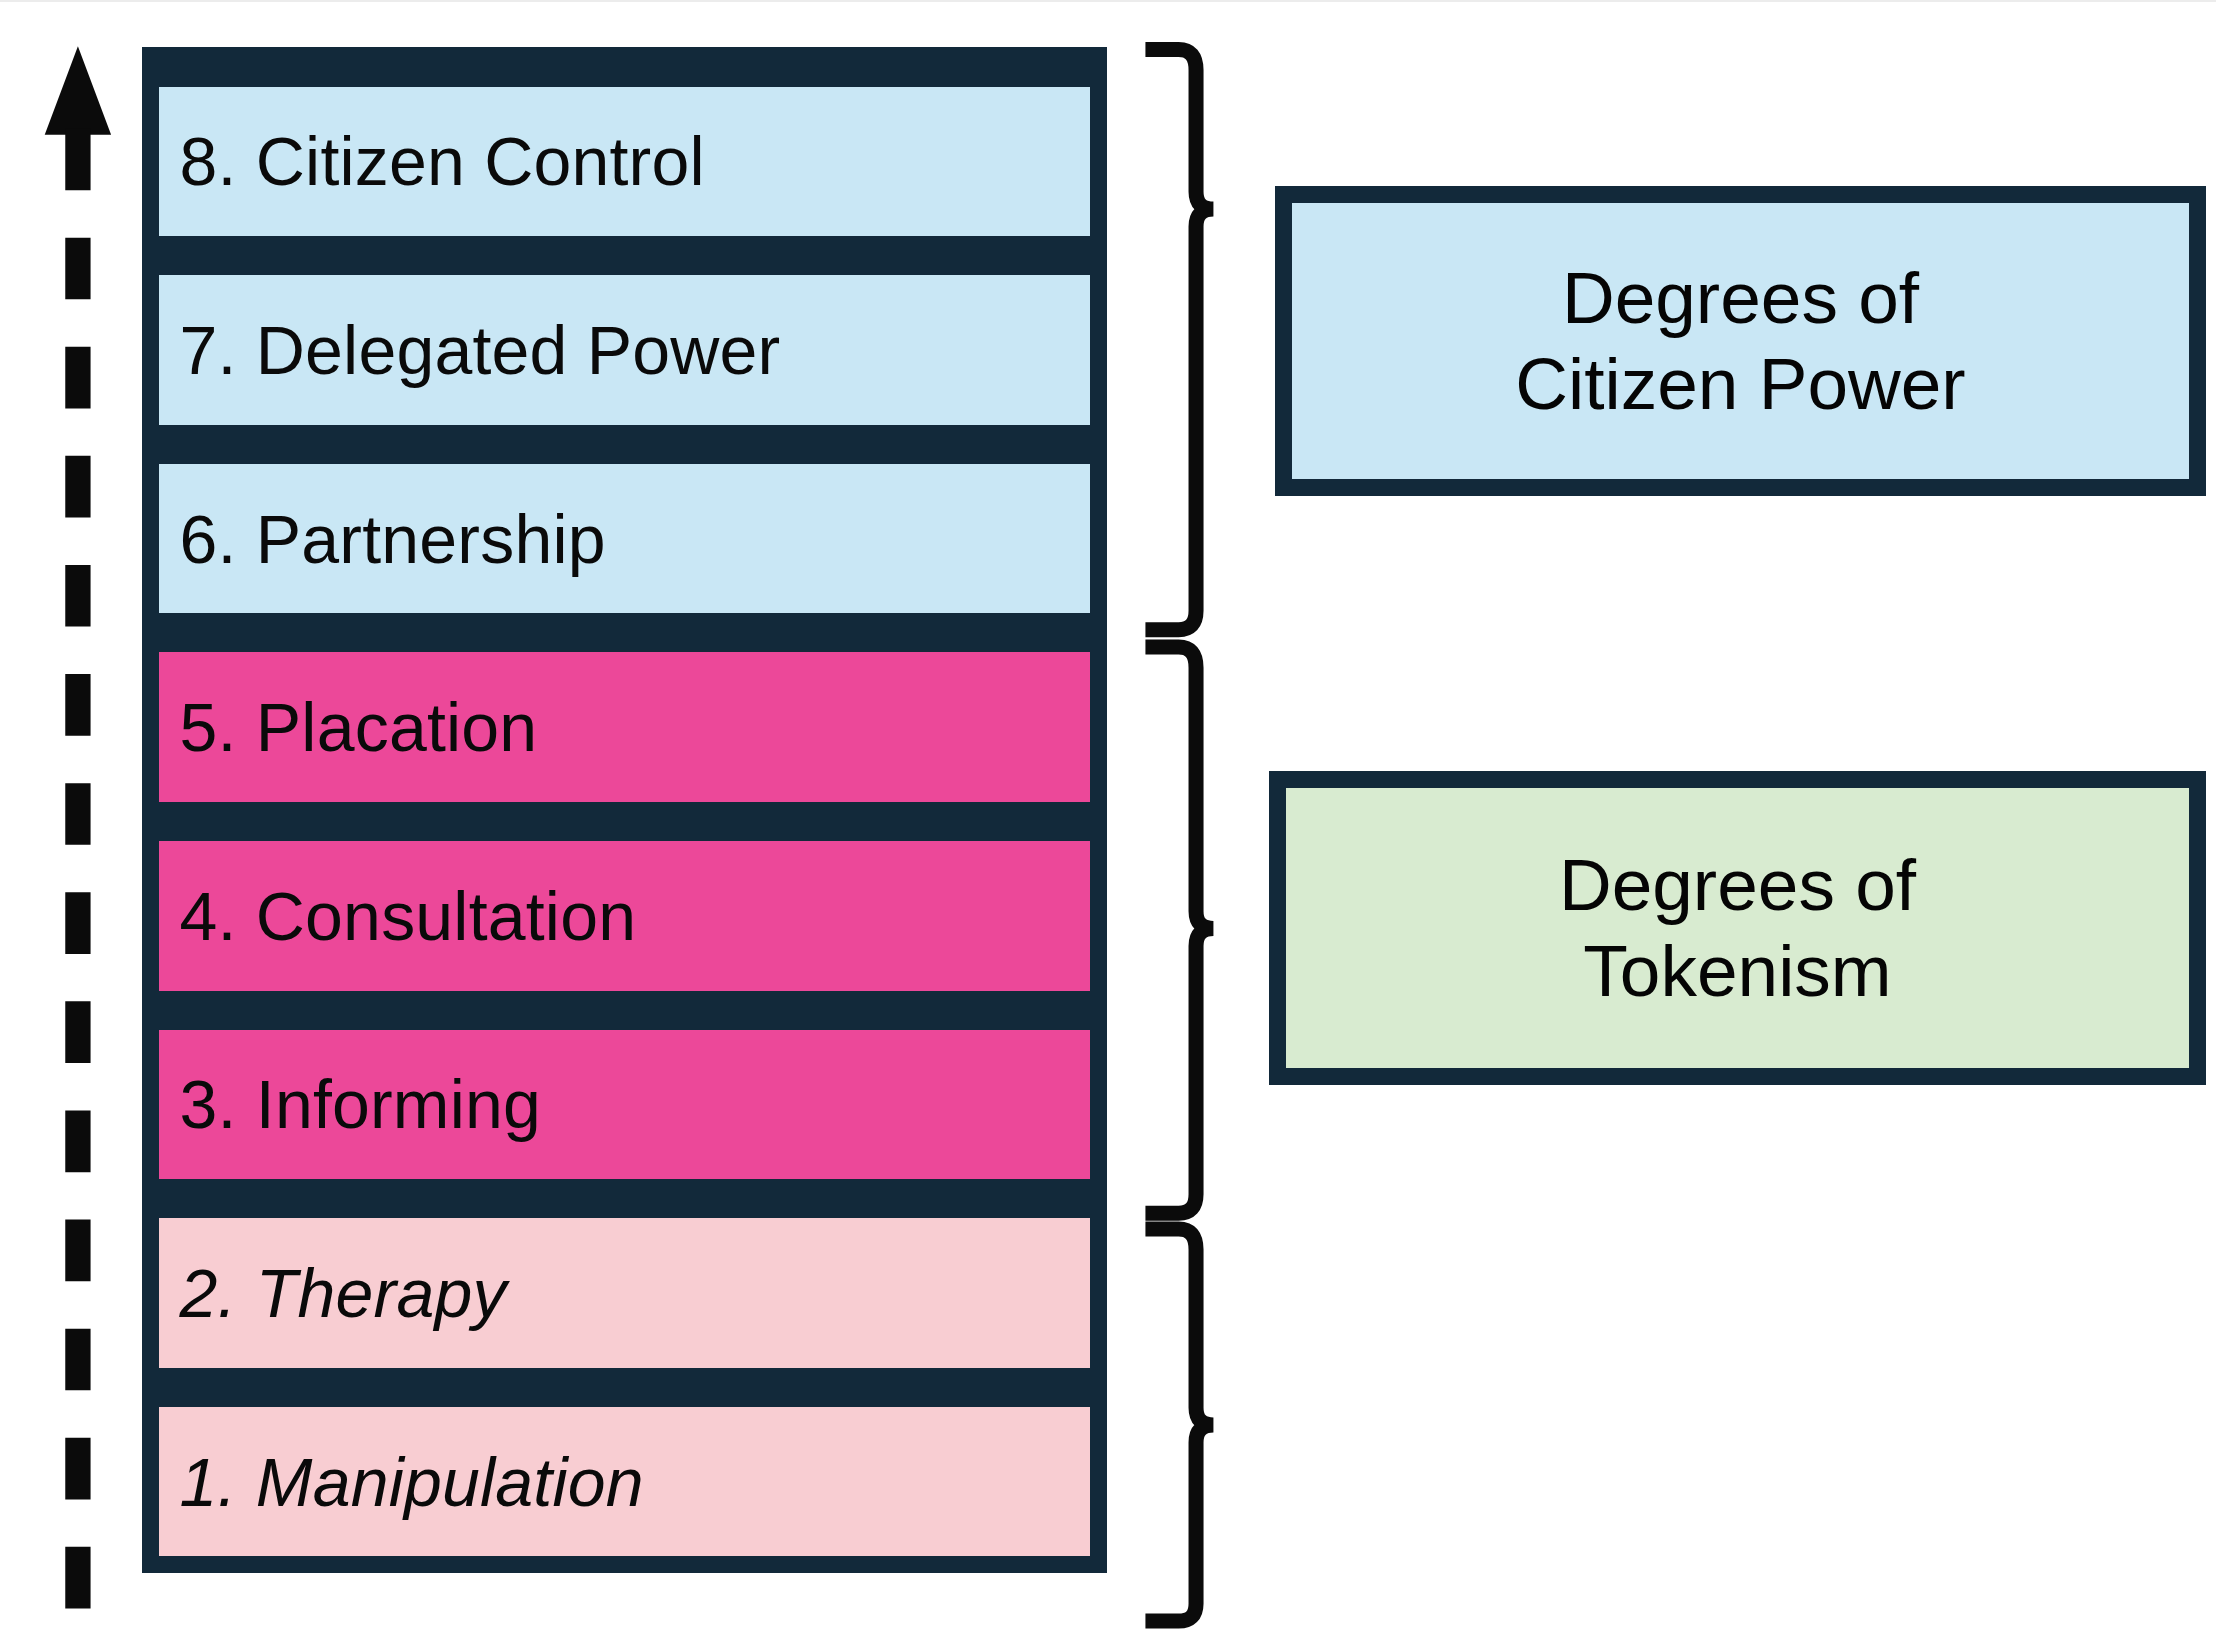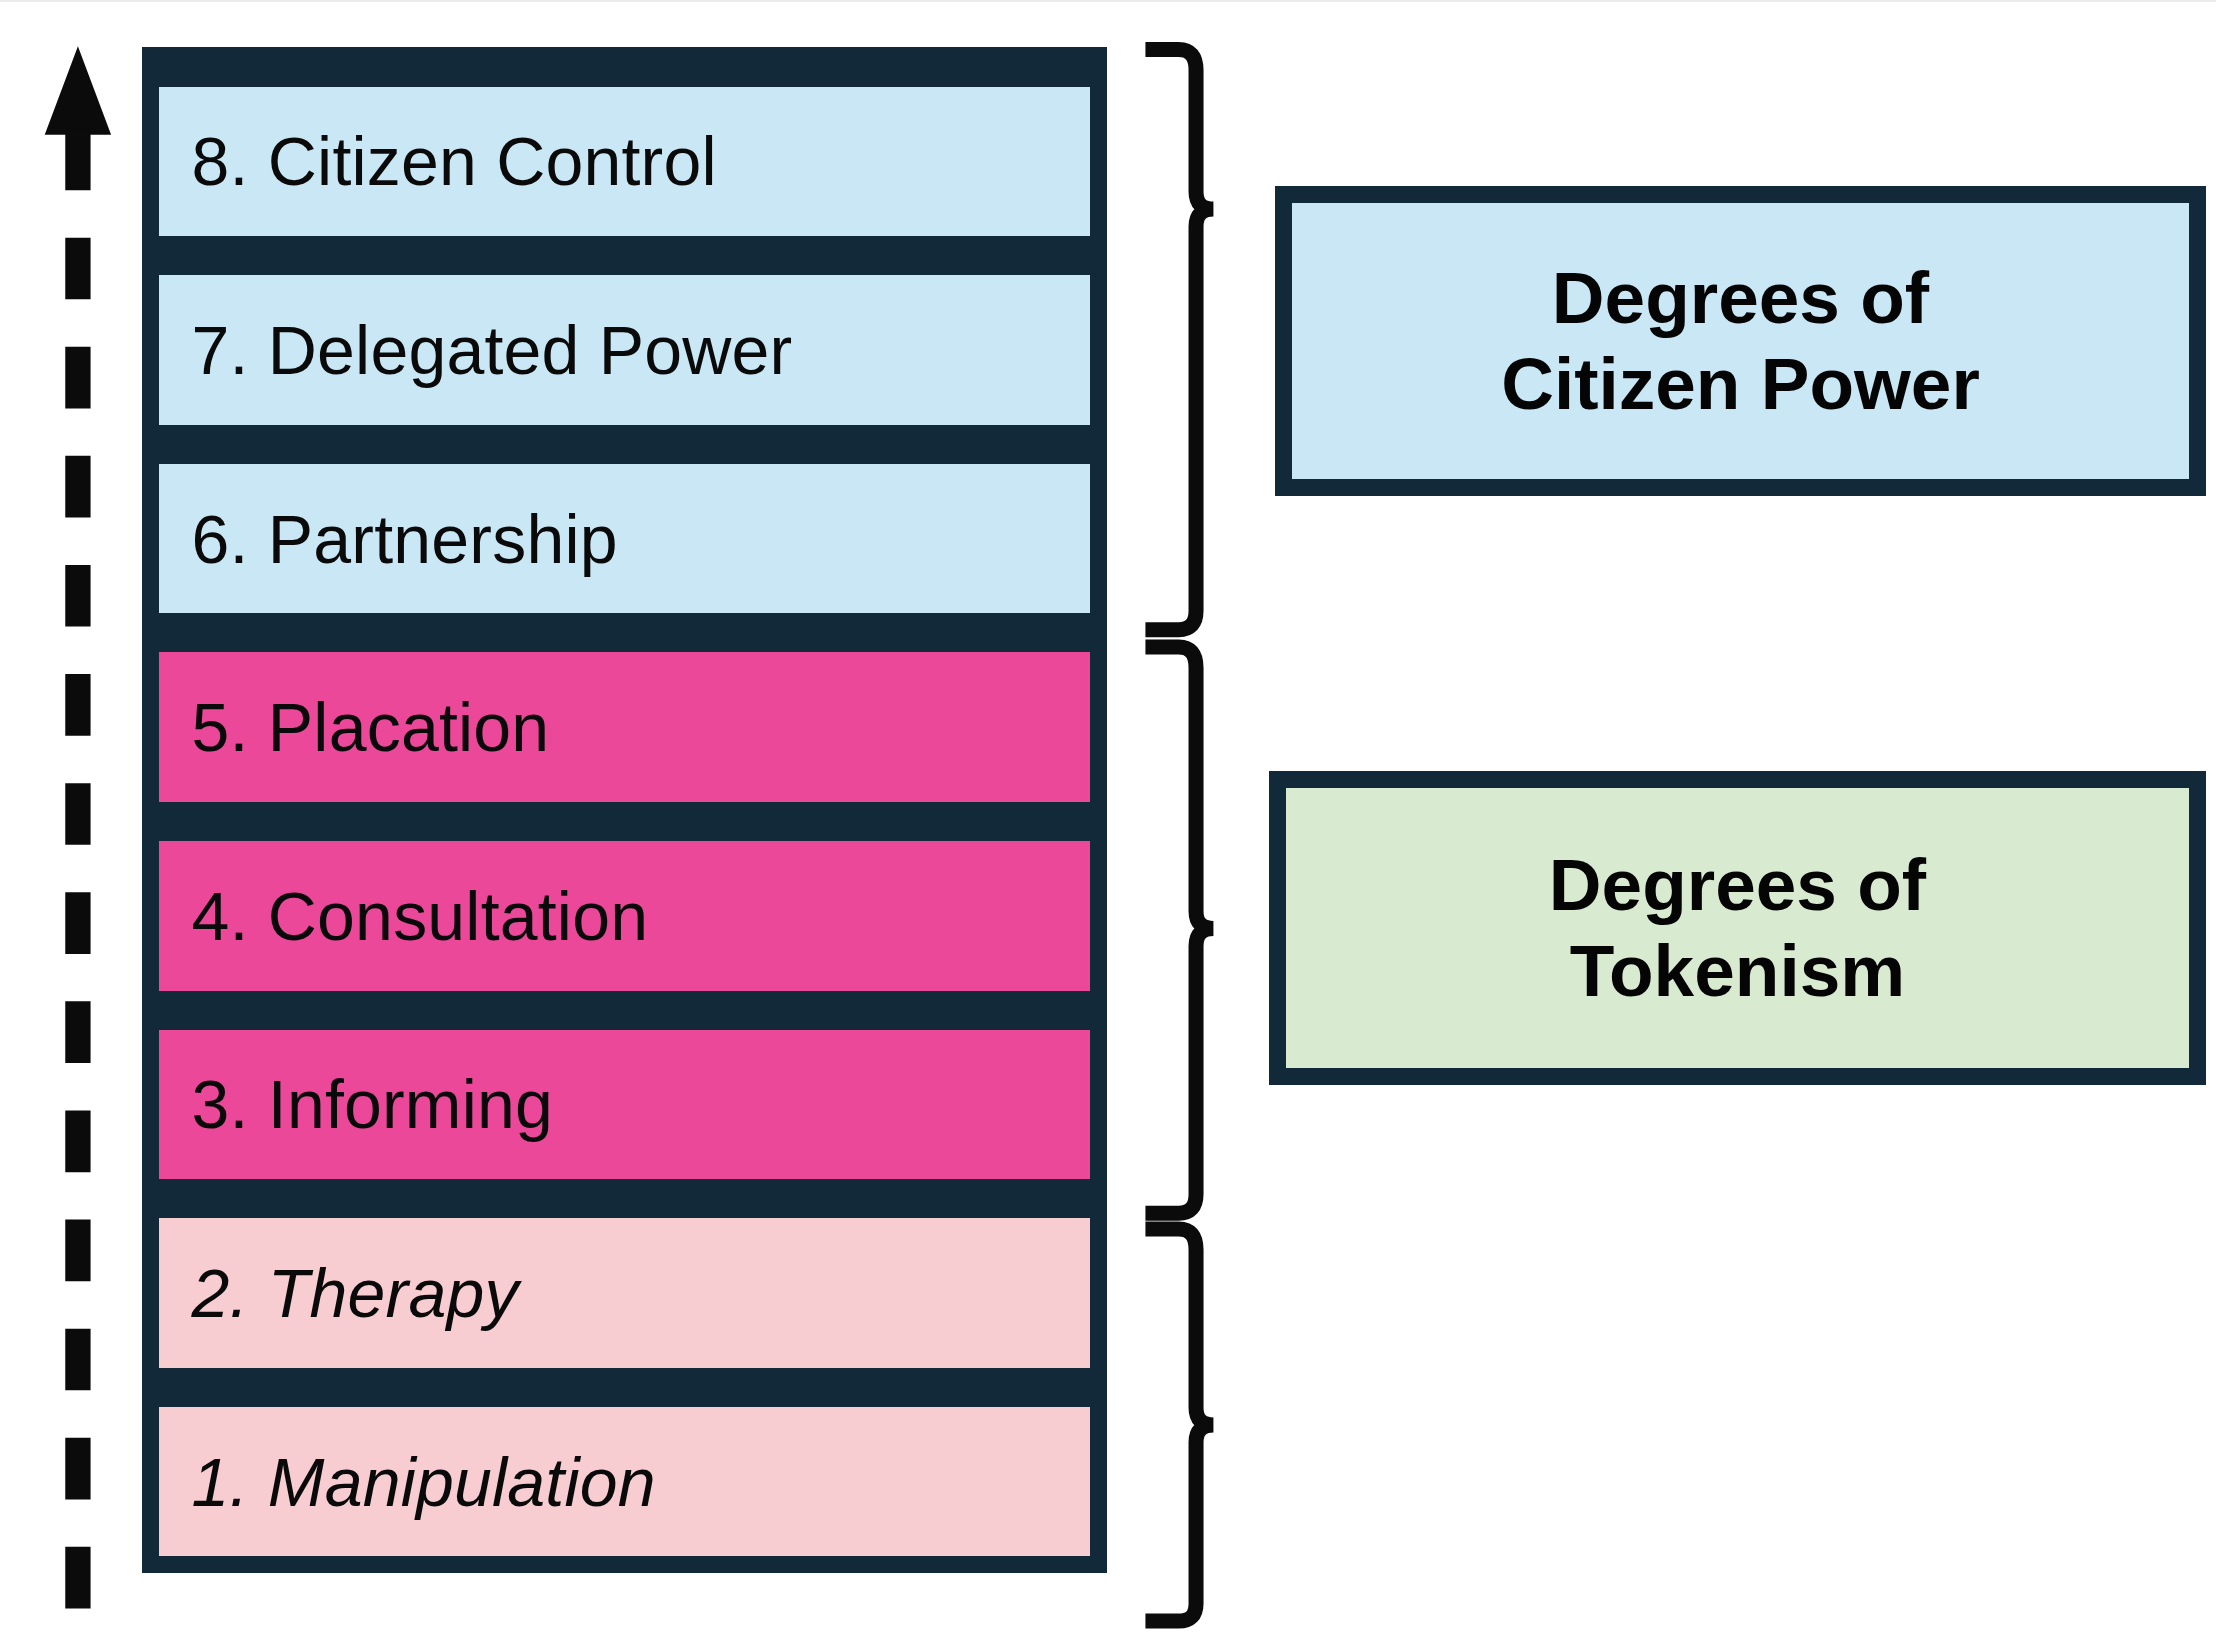--- a/index.html
+++ b/index.html
@@ -45,21 +45,21 @@
     box-sizing: border-box;
     padding: 16.6px;
     display: flex;
     flex-direction: column;
     gap: 16px;
   }
   .rung {
     flex: 1 1 0;
     display: flex;
     align-items: center;
-    padding-left: 33px;
+    padding-left: 21px;
     box-sizing: border-box;
     font-size: 68px;
     font-weight: 400;
     color: #0a0a0a;
     letter-spacing: 0.2px;
     white-space: nowrap;
     margin-top: 23px;
   }
   .rung.blue  { background: #c9e7f5; }
   .rung.green { background: #ec4899; }
@@ -85,21 +85,21 @@
   .group-label .inner {
     width: 100%;
     height: 100%;
     box-sizing: border-box;
     display: flex;
     flex-direction: column;
     align-items: center;
     justify-content: center;
     text-align: center;
     font-size: 73px;
-    font-weight: bold;
+    font-weight: normal;
     color: #050505;
     line-height: 1.18;
   }
   .group-label.blue  .inner { background: #c9e7f5; }
   .group-label.green .inner { background: #d8ebd0; }
   .group-label.pink  .inner { background: #f8cdd2; }
 
   #label-citizen-power { left: 1275px; top: 186px;  width: 931px; height: 310px; }
   #label-tokenism      { left: 1269px; top: 771px;  width: 937px; height: 314px; }
   #label-no-part       { left: 1289px; top: 1306px; width: 911px; height: 209px; }

